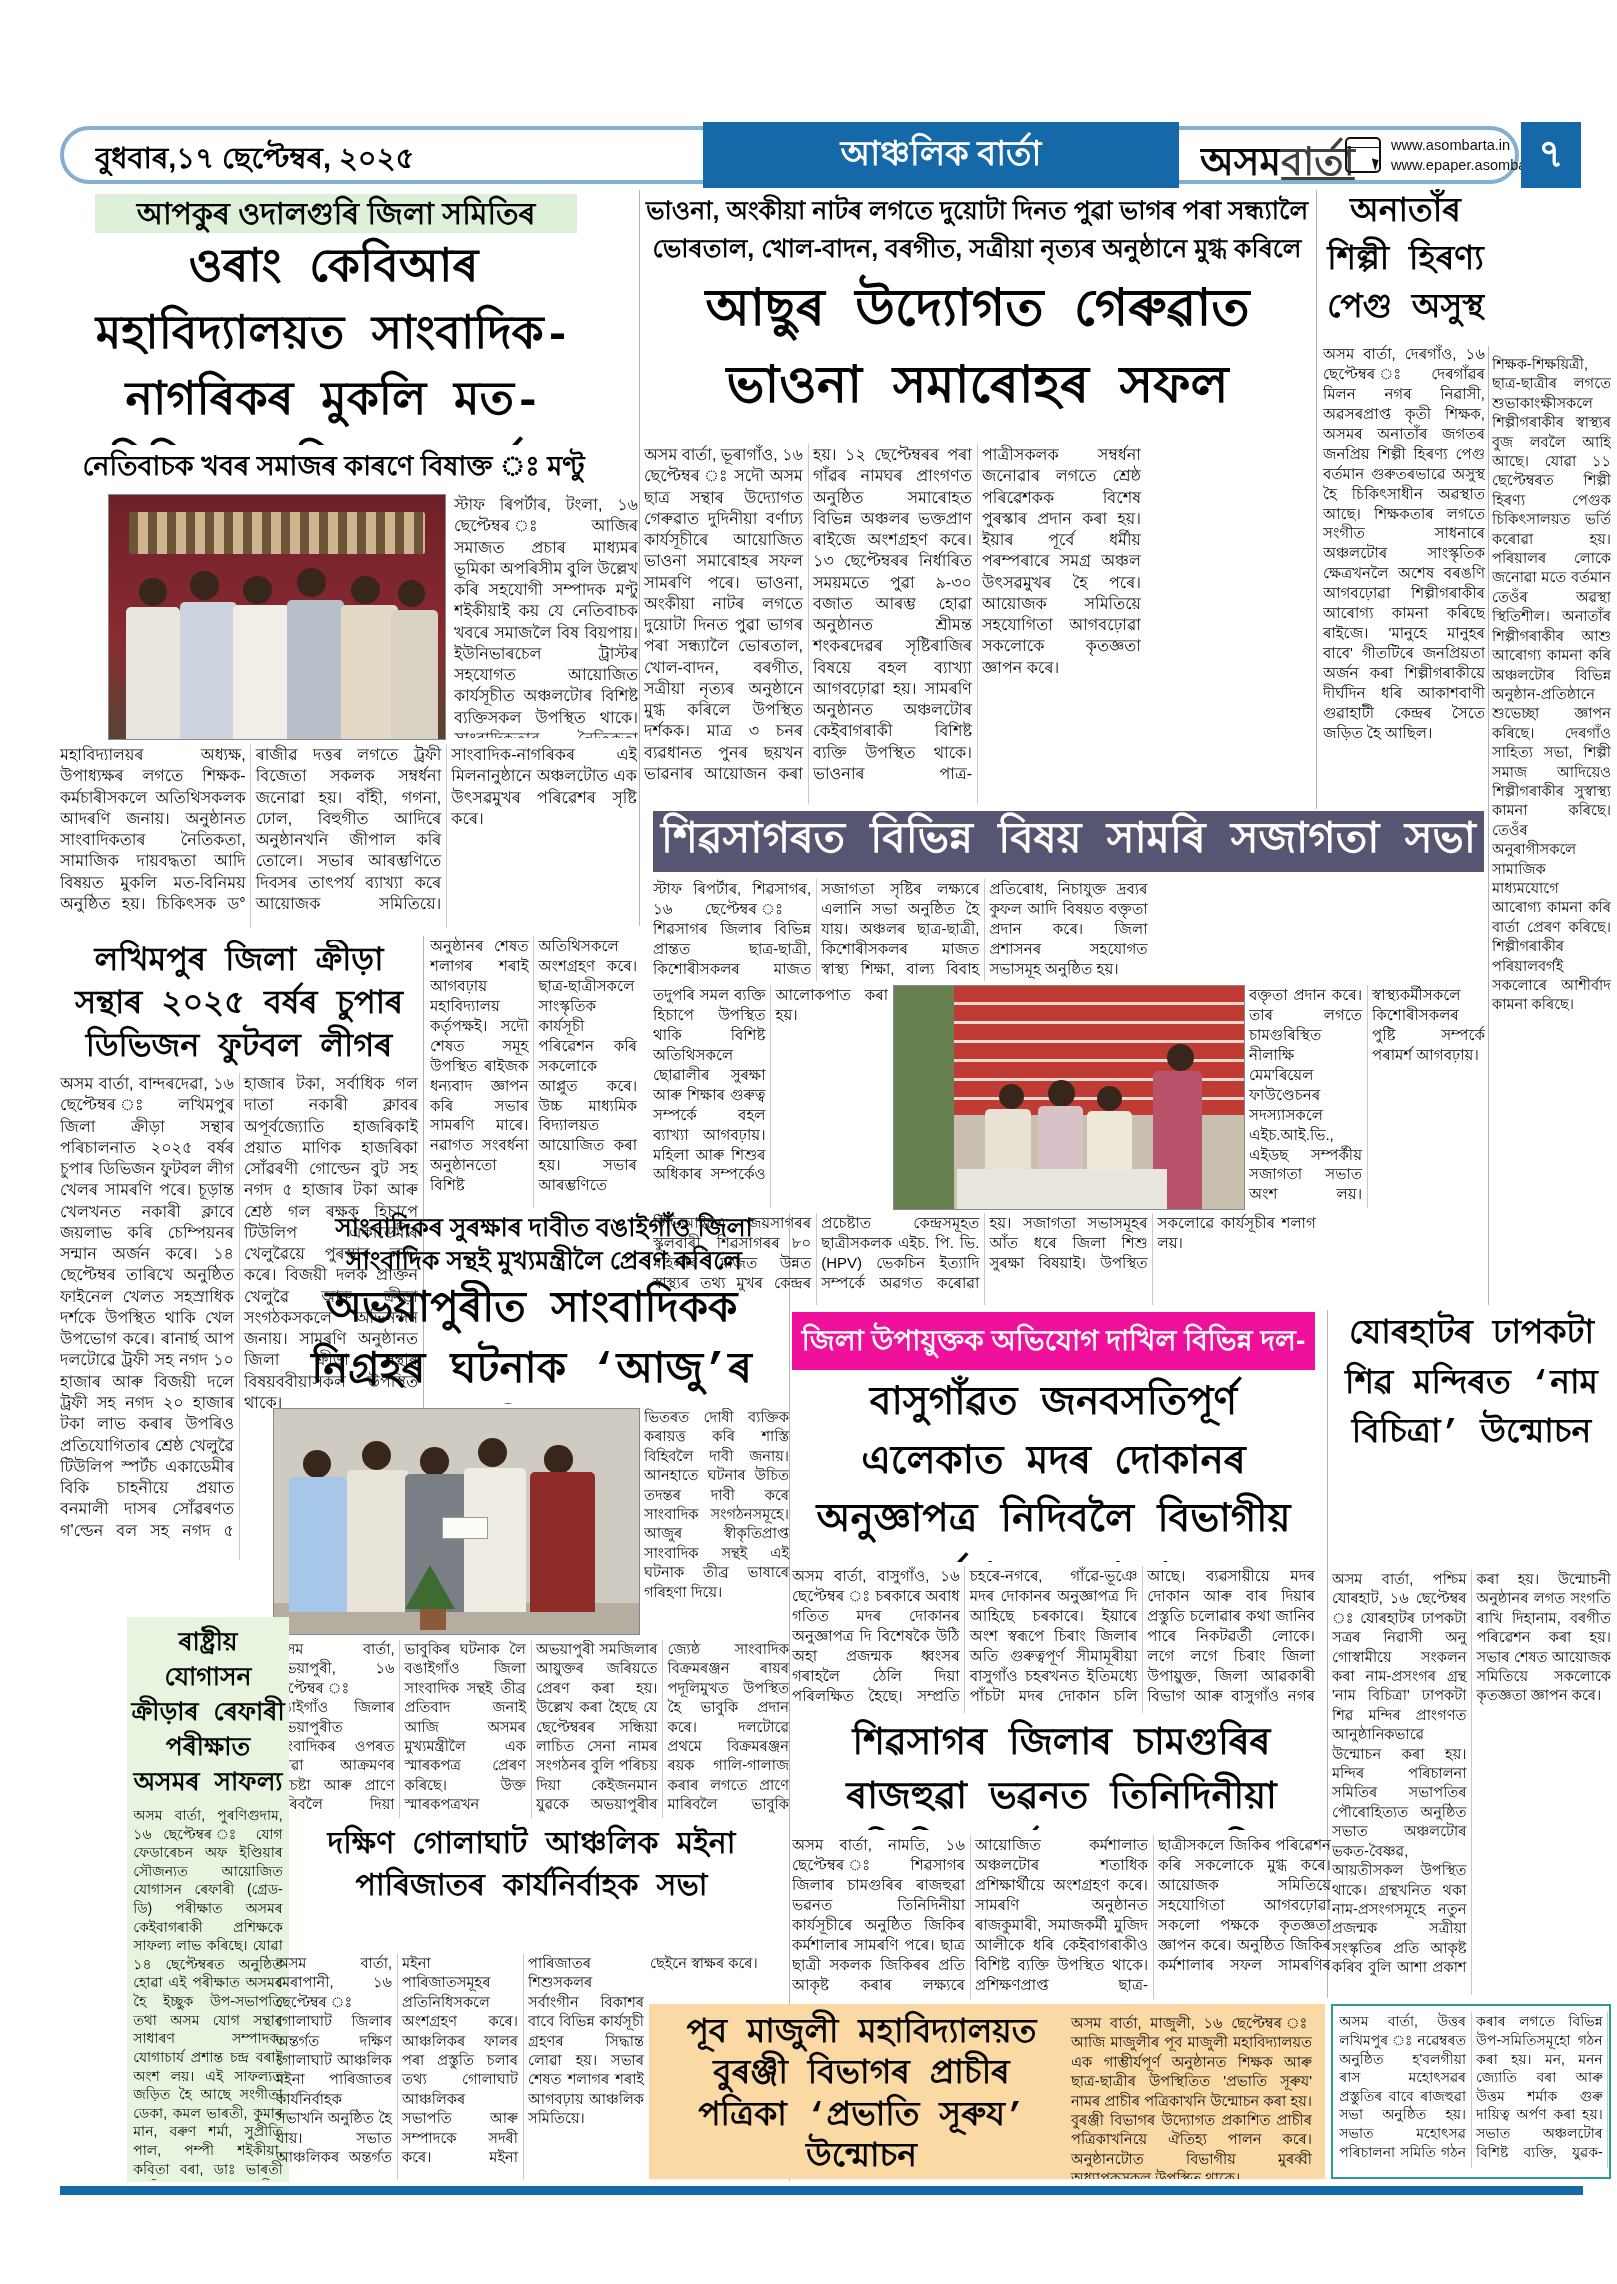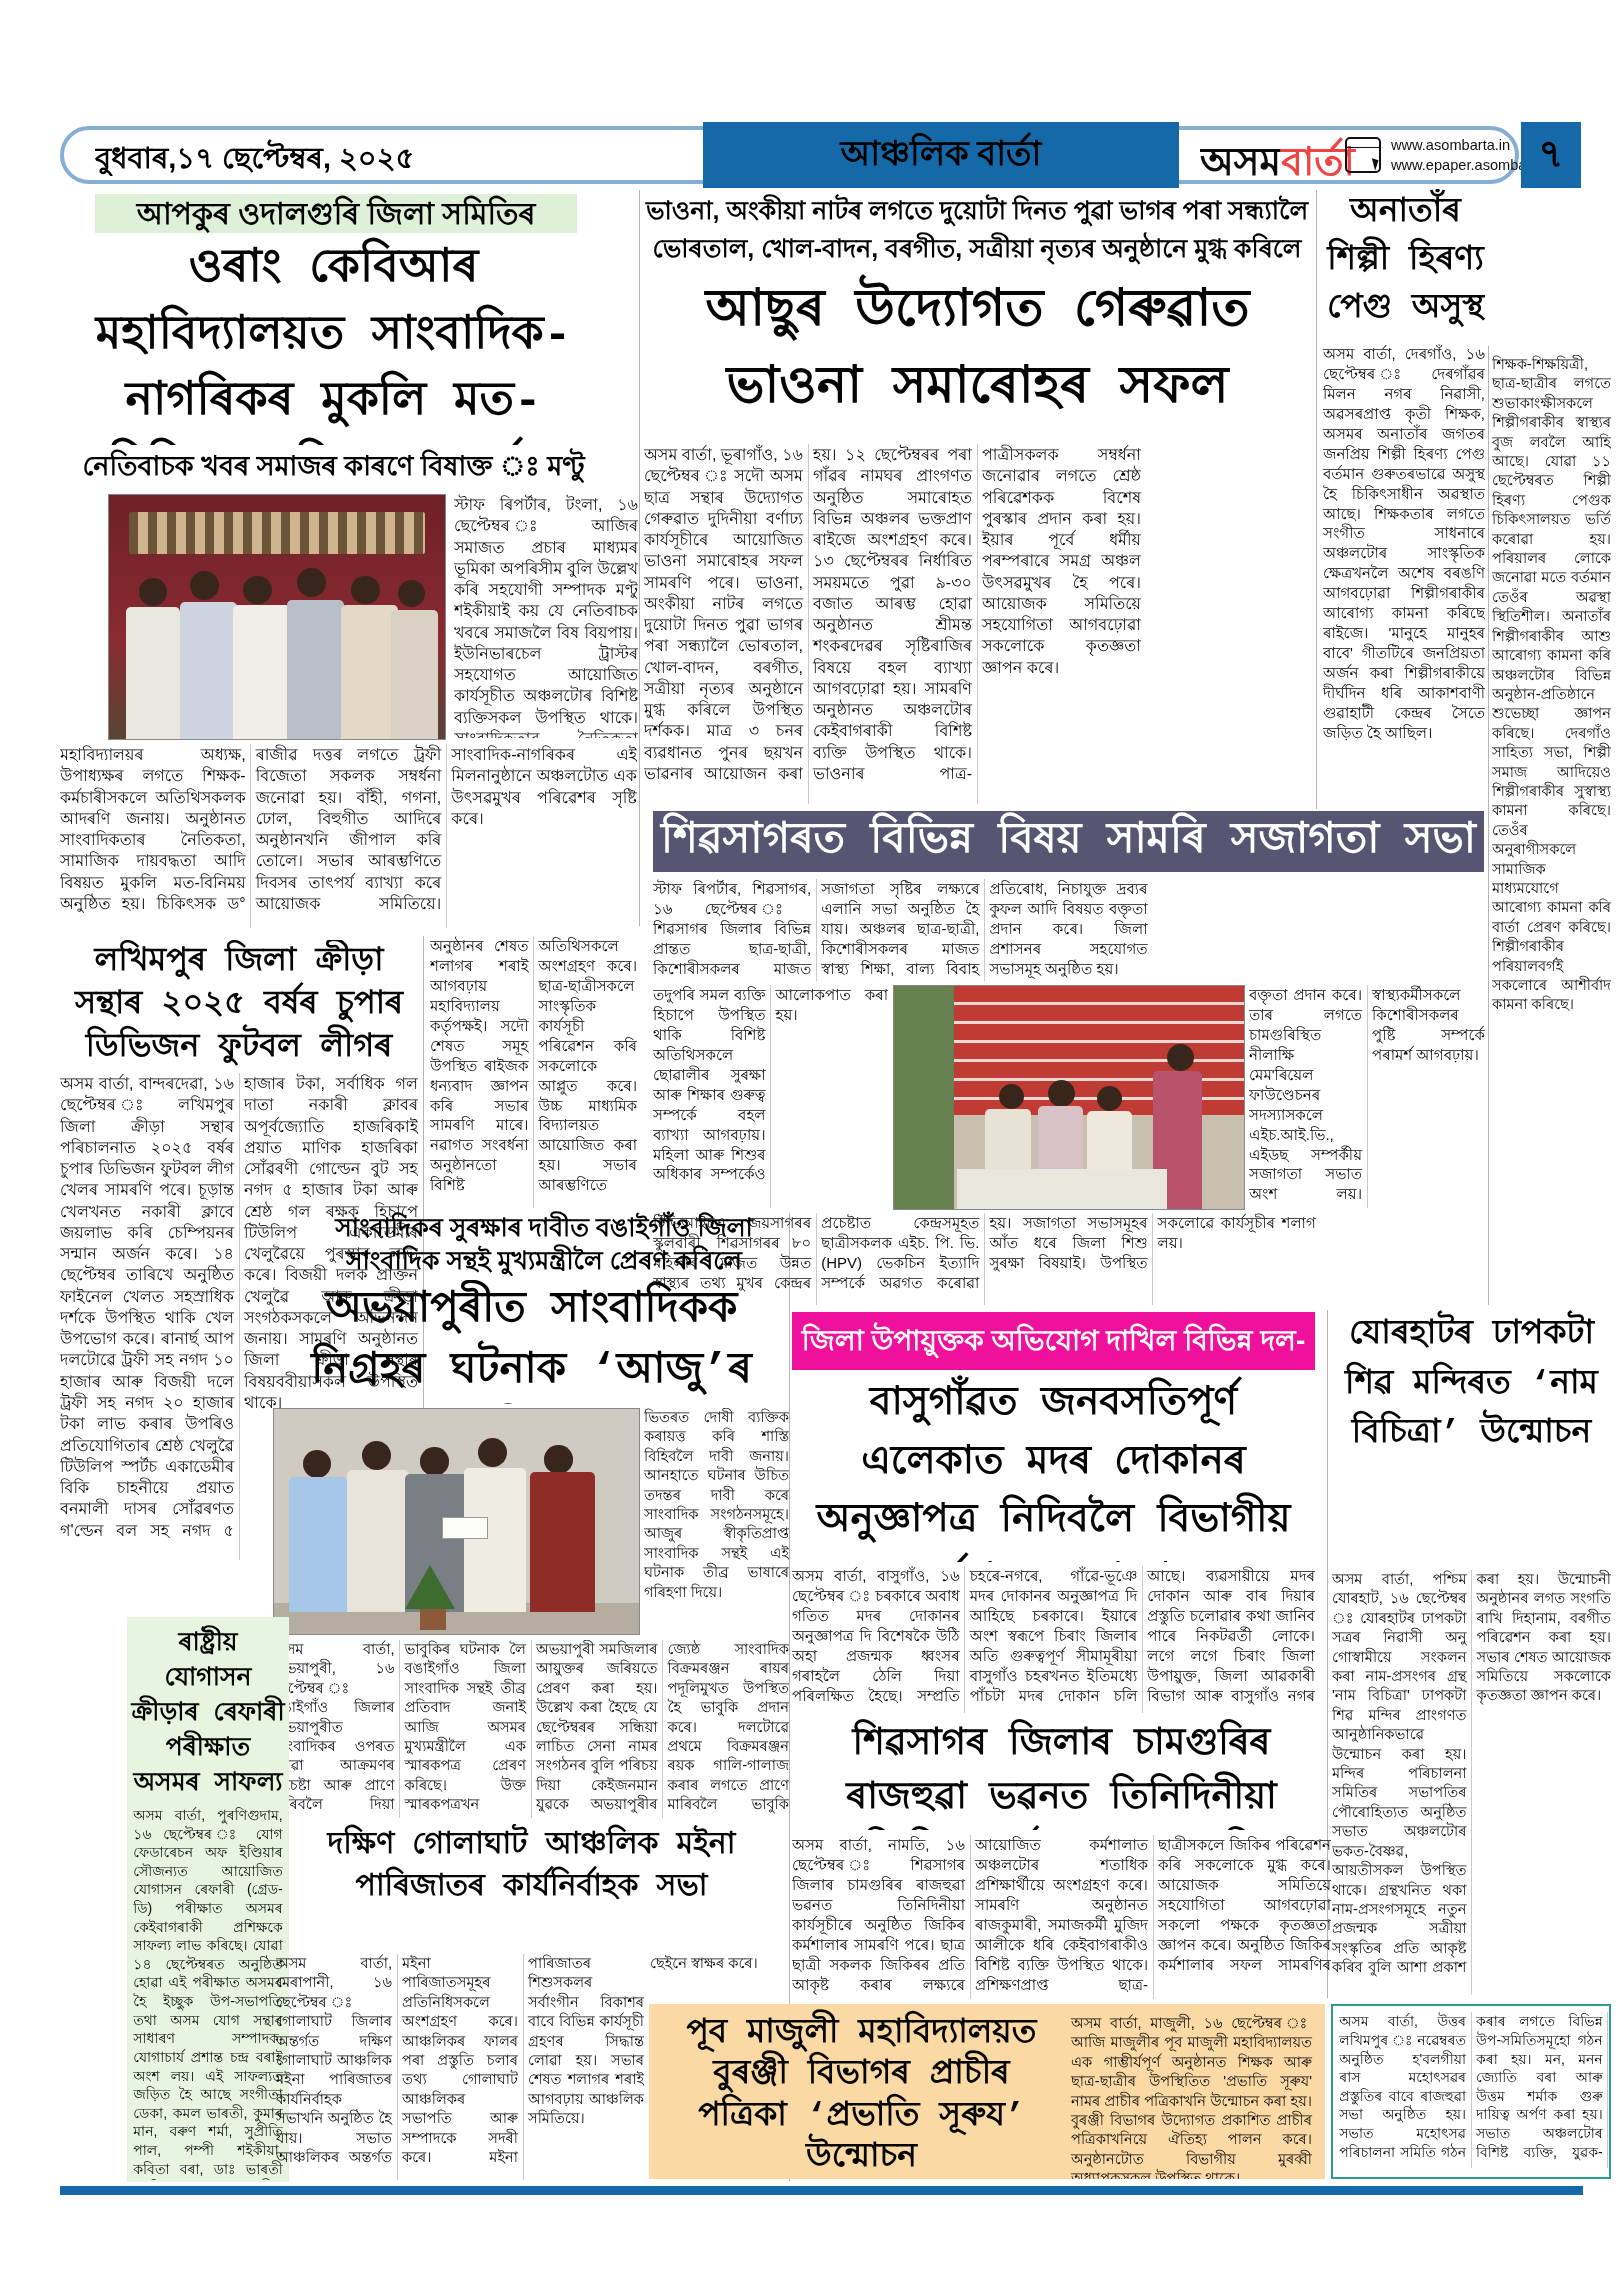--- a/index.html
+++ b/index.html
@@ -7,24 +7,24 @@
         font-family:"Liberation Sans",sans-serif;color:#000;overflow:hidden;padding-left:12px;}
   .b{position:absolute;overflow:hidden;box-sizing:border-box;}
   .hl{font-family:Liberation Mono, monospace;font-weight:bold;text-align:center;color:#050505;}
   .kick{font-weight:bold;text-align:center;}
   .body-txt{text-align:justify;line-height:1.33;color:#0a0a0a;column-fill:auto;column-gap:10px;column-rule:0.6px solid #c9c9c9;}
   .vline{position:absolute;width:1.3px;background:#b5b5b5;}
   .photo{position:absolute;overflow:hidden;border:0.6px solid #888;}
   .head{position:absolute;border-radius:50%;background:#38261c;}
   .torso{position:absolute;border-radius:5px 5px 0 0;}
   .hdr-bar{border:4.4px solid #86ADD2;border-radius:29px;background:#fff;}
-  .blue-box{background:#1569A8;color:#000000;display:flex;align-items:center;justify-content:center;font-weight:bold;}
+  .blue-box{background:#1569A8;color:#ffffff;display:flex;align-items:center;justify-content:center;font-weight:bold;}
   .urlline{font-size:14.6px;line-height:1.35;color:#111;white-space:nowrap;}
   .mast-black{color:#0b0b0b;}
-  .mast-red{color:#ef4444;}
+  .mast-red{color:#404040;text-decoration:underline;}
 </style>
 </head>
 <body>
 
 <div id="page">
 
   <div class="b hdr-bar" style="left:60px;top:126px;width:1459px;height:58px;"></div>
   <div class="b" style="left:95px;top:135px;width:508px;height:41px;font-size:29px;font-weight:bold;">বুধবাৰ,১৭ ছেপ্টেম্বৰ, ২০২৫</div>
   <div class="b blue-box" style="left:703px;top:122px;width:476px;height:66px;font-size:34px;font-family:'Liberation Serif',serif;">আঞ্চলিক বার্তা</div>
   <div class="b" style="left:1200px;top:131px;width:190px;height:51px;font-size:39px;font-weight:bold;font-family:'Liberation Serif',serif;white-space:nowrap;">

